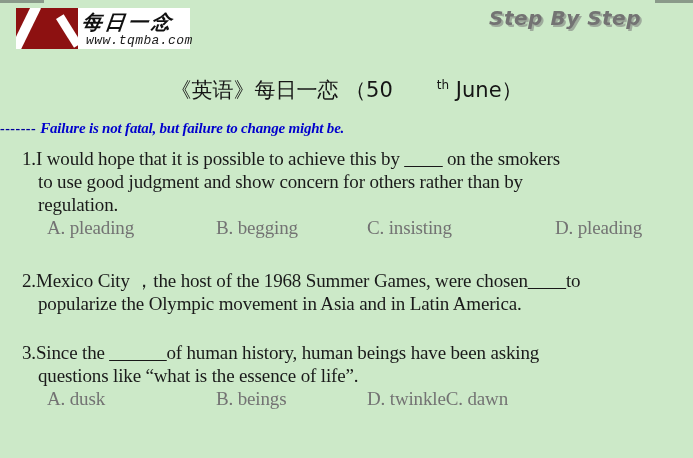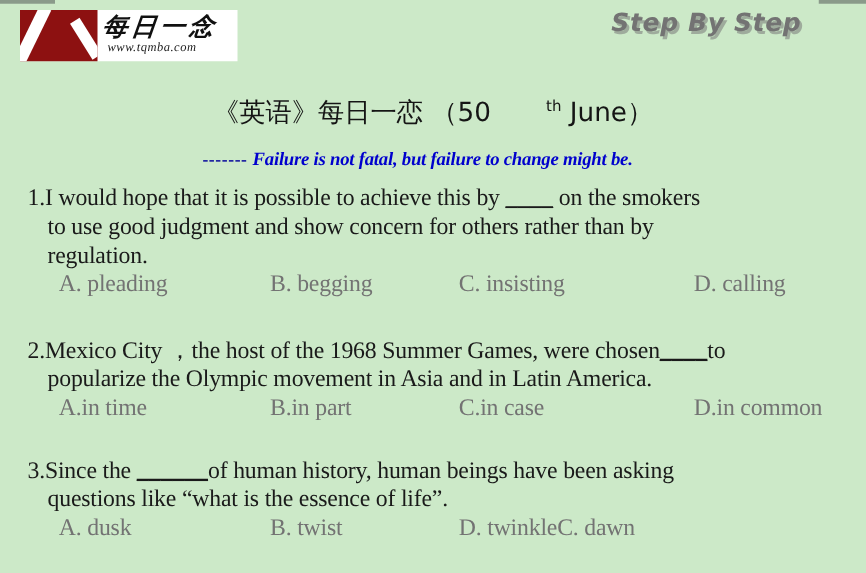--- a/index.html
+++ b/index.html
@@ -83,23 +83,23 @@
     font-weight: bold;
     font-size: 20px;
     color: #101010;
     letter-spacing: 3px;
     line-height: 26px;
     padding-top: 1px;
     white-space: nowrap;
     transform: skewX(-6deg);
   }
   .logo-url {
-    font-family: Liberation Serif, serif;
-    font-style: italic;
-    font-size: 10px;
+    font-family: Liberation Mono, monospace;
+    font-style: italic;
+    font-size: 13px;
     color: #1a1a1a;
     letter-spacing: 0.4px;
     margin-top: -2px;
     padding-left: 4px;
     white-space: nowrap;
   }
 
   
   .brand-title {
     position: absolute;
@@ -132,21 +132,21 @@
     vertical-align: super;
     margin-left: 44px;
   }
 
   
   .quote-line {
     position: absolute;
     left: 0;
     right: 25px;
     top: 119px;
-    text-align: center;
+    text-align: left;
     white-space: nowrap;
   }
   .quote-dashes {
     font-family: "Liberation Serif", serif;
     font-size: 14px;
     color: #00009b;
     font-weight: bold;
     letter-spacing: 0.5px;
   }
   .quote-text {
@@ -228,44 +228,38 @@
   <div class="questions">
 
     <div class="q-block">
       <div class="q-text"><span>1.</span><span>I would hope that it is possible to achieve this by </span><span class="blank">____</span><span>  on the smokers</span></div>
       <div class="q-text q-indent">to use good judgment and show concern for others rather than by</div>
       <div class="q-text q-indent">regulation.</div>
       <div class="options">
         <span class="opt c1">A. pleading</span>
         <span class="opt c2">B. begging</span>
         <span class="opt c3">C. insisting</span>
-        <span class="opt c4">D. calling</span>
+        <span class="opt c4">D. pleading</span>
       </div>
     </div>
 
     <div class="gap-1"></div>
 
     <div class="q-block">
       <div class="q-text"><span>2.</span><span>Mexico City ，the host of the 1968 Summer Games, were chosen</span><span class="blank">____</span><span>to</span></div>
       <div class="q-text q-indent">popularize the Olympic movement in Asia and in Latin America.</div>
-      <div class="options">
-        <span class="opt c1">A.in time</span>
-        <span class="opt c2">B.in part</span>
-        <span class="opt c3">C.in case</span>
-        <span class="opt c4">D.in common</span>
-      </div>
     </div>
 
     <div class="gap-2"></div>
 
     <div class="q-block">
       <div class="q-text"><span>3.</span><span>Since the </span><span class="blank">______</span><span>of human history, human beings have been asking</span></div>
       <div class="q-text q-indent">questions like “what is the essence of life”.</div>
       <div class="options">
         <span class="opt c1">A. dusk</span>
-        <span class="opt c2">B. twist</span>
+        <span class="opt c2">B. beings</span>
         <span class="opt c4">D. twinkle</span>
         <span class="opt c3">C. dawn</span>
       </div>
     </div>
 
   </div>
 </div>
 
 </body></html>

